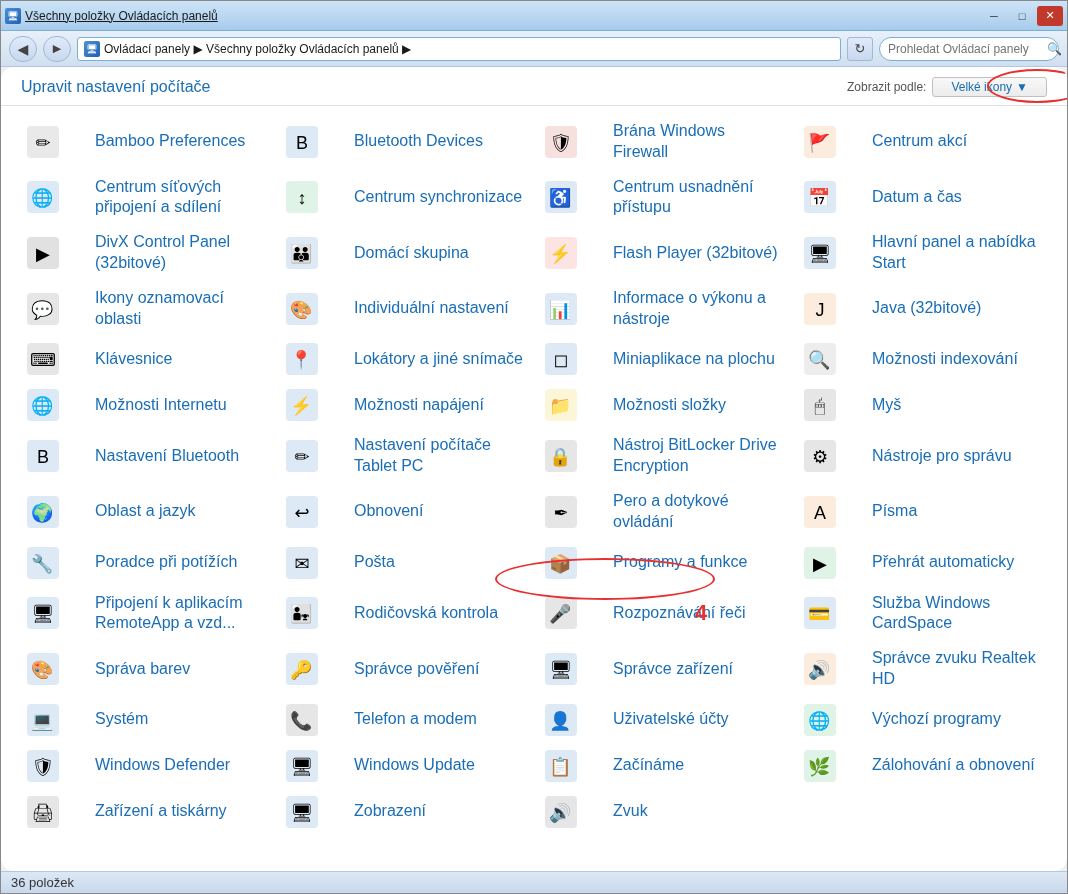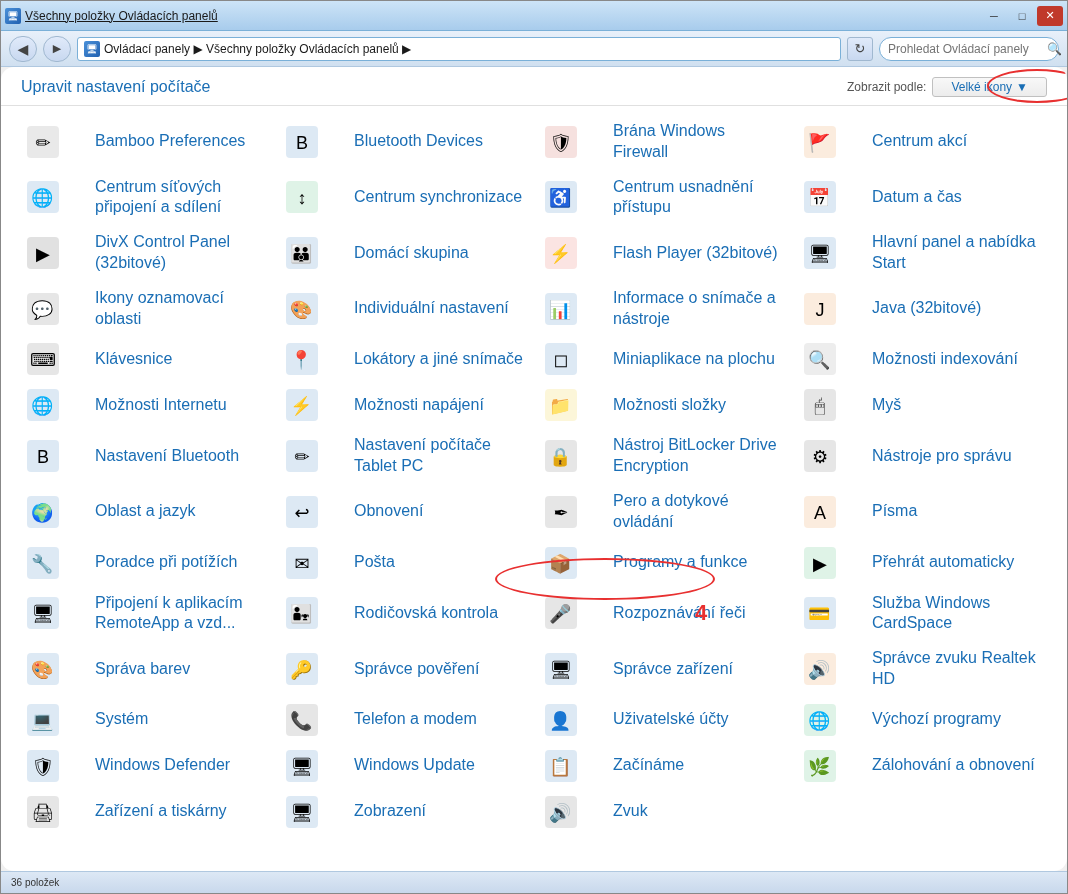--- a/index.html
+++ b/index.html
@@ -196,21 +196,21 @@
       margin-left: 28px;
     }
     
     .statusbar {
       height: 22px;
       background: linear-gradient(to bottom, #dde8f5, #c8d8ec);
       border-top: 1px solid #b0c8e0;
       display: flex;
       align-items: center;
       padding: 0 10px;
-      font-size: 10px;
+      font-size: 13px;
       color: #333;
     }
     .relative-wrapper {
       position: relative;
     }
   </style>
 </head>
 <body>
 
 <div class="window">
@@ -388,21 +388,21 @@
             </div>
             <span class="item-label">Individuální nastavení</span>
           </div>
           <div class="control-item">
             <div class="item-icon">
               <svg width="32" height="32" viewBox="0 0 32 32">
     <rect width="32" height="32" rx="4" fill="#1a6eb5" opacity="0.15"></rect>
     <text x="16" y="23" text-anchor="middle" font-size="18">📊</text>
   </svg>
             </div>
-            <span class="item-label">Informace o snímače a nástroje</span>
+            <span class="item-label">Informace o výkonu a nástroje</span>
           </div>
           <div class="control-item">
             <div class="item-icon">
               <svg width="32" height="32" viewBox="0 0 32 32">
     <rect width="32" height="32" rx="4" fill="#e67e22" opacity="0.15"></rect>
     <text x="16" y="23" text-anchor="middle" font-size="18">J</text>
   </svg>
             </div>
             <span class="item-label">Java (32bitové)</span>
           </div>

